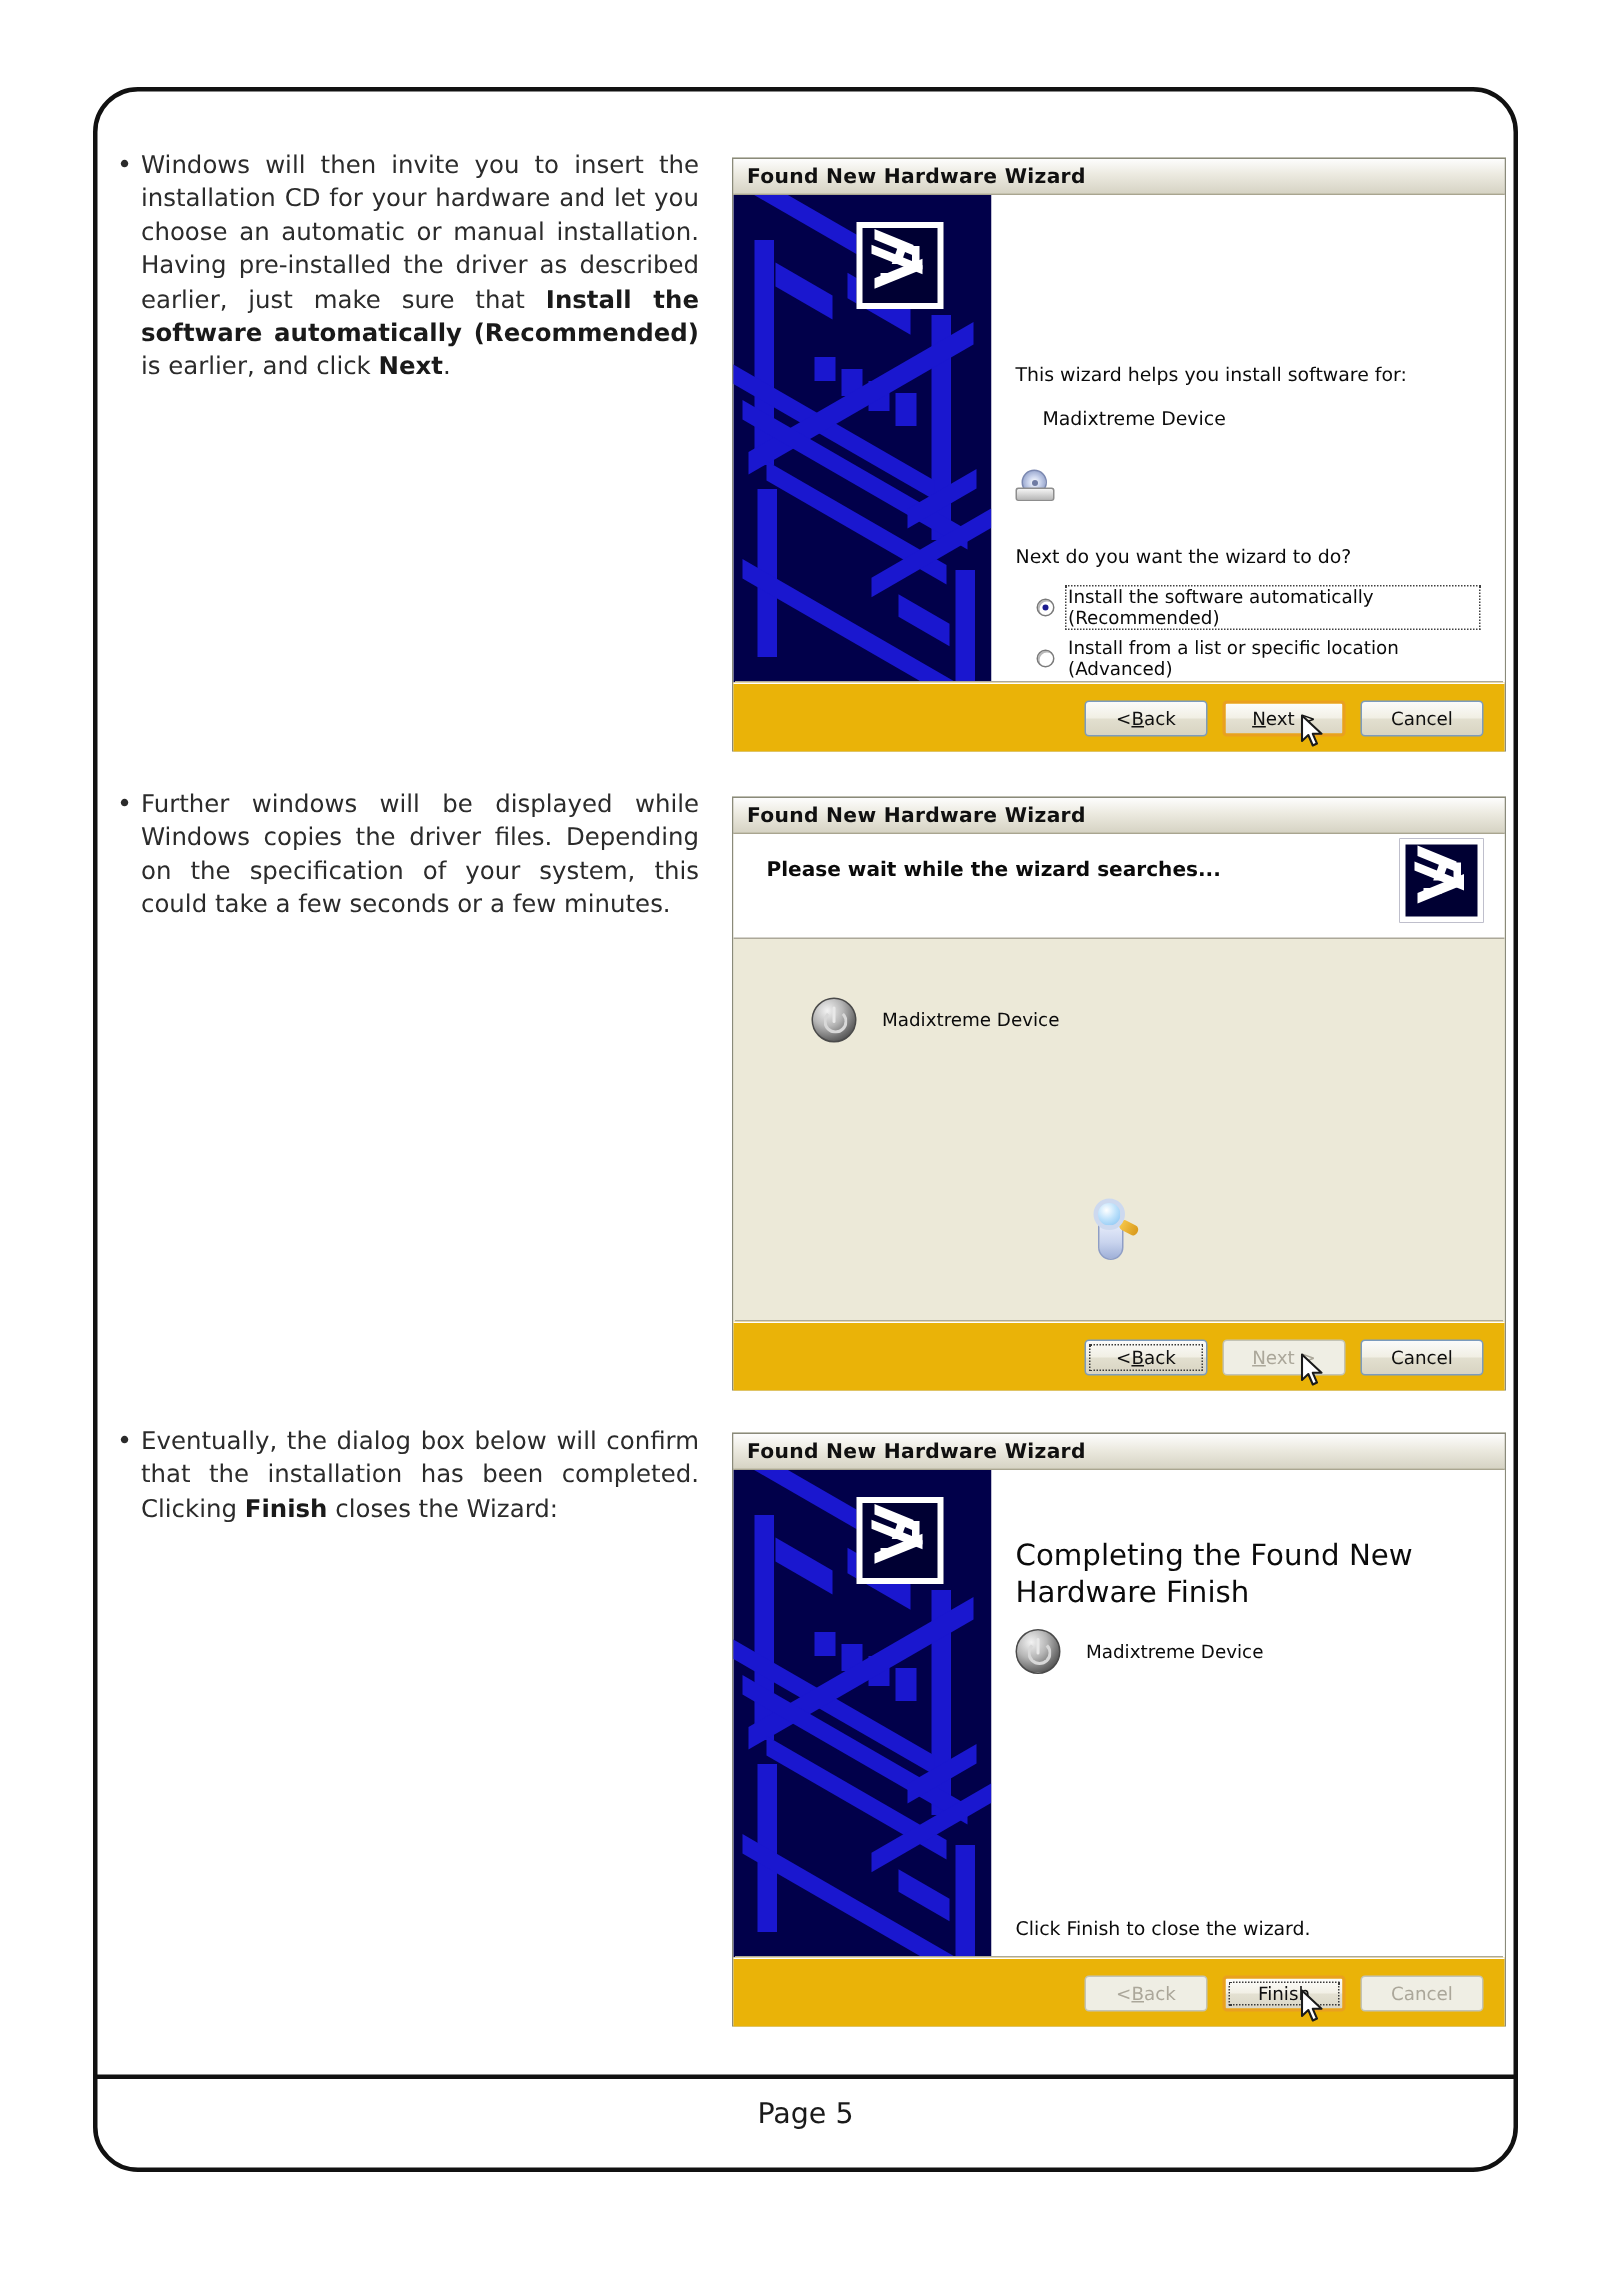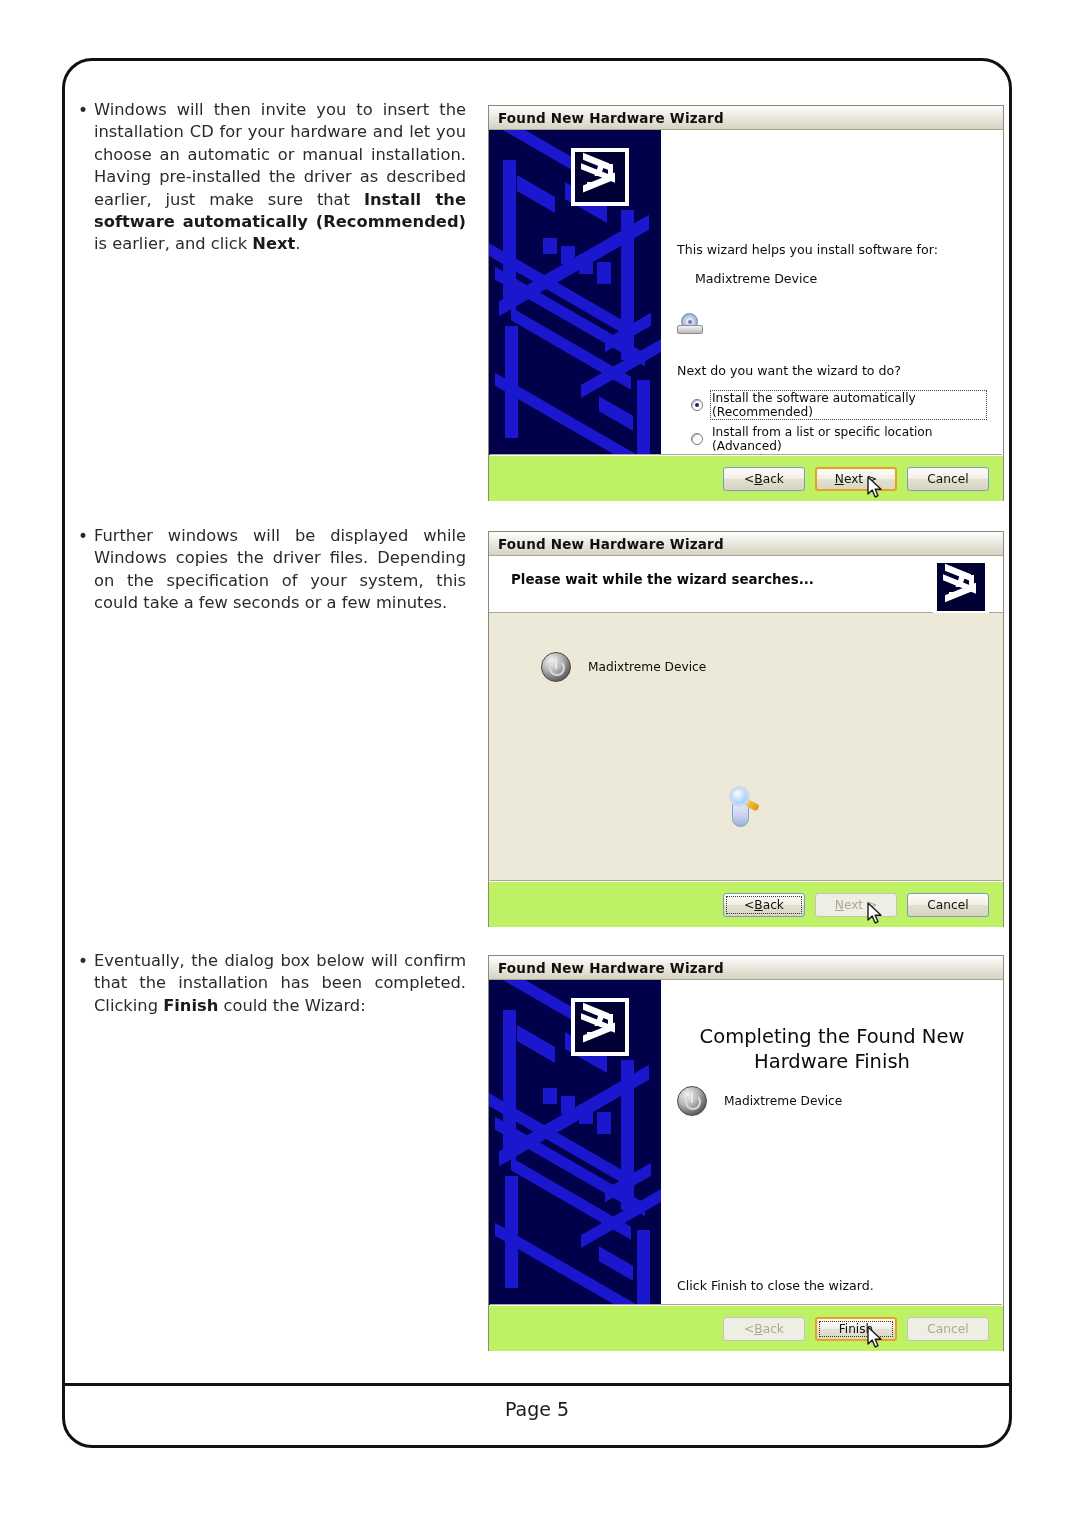--- a/index.html
+++ b/index.html
@@ -150,21 +150,21 @@
     content:"";position:absolute;left:3px;top:3px;width:4px;height:4px;
     border-radius:50%;background:#1b1b8f;
   }
   .radio-label{font-size:12.2px;color:#0b0b0b;padding:0 2px;}
   .radio-label.focus{border:1px dotted #404040;padding:0 1px;}
 
   
   .btnbar{
     position:absolute;left:0;right:0;bottom:0;
     height:46px;
-    background:#bef264;
+    background:#eab308;
     border-top:1px solid #ffffff;
     box-shadow:0 -2px 0 -1px #aca899;
     display:flex;align-items:center;justify-content:flex-end;
     gap:10px;padding-right:14px;
     box-sizing:border-box;
   }
   .btn{
     position:relative;
     width:82px;height:24px;
     border:1px solid #7b9bbd;
@@ -191,21 +191,21 @@
   }
   .btn.disabled u{text-decoration:underline;}
 
   
   .cursor{position:absolute;width:17px;height:24px;pointer-events:none;}
   .cursor svg{display:block;}
 
   
   .search-head{
     background:#ffffff;
-    height:57px;
+    height:70px;
     border-bottom:1px solid #aca899;
     position:relative;
     box-sizing:border-box;
     padding:13px 0 0 22px;
   }
   .search-head .t{font-size:13.4px;font-weight:bold;color:#0b0b0b;}
   .search-body{position:relative;background:#ece9d8;}
 
   .devicon{
     position:relative;width:30px;height:30px;border-radius:50%;flex:0 0 30px;
@@ -251,21 +251,21 @@
   <span class="ptext"><span>Windows will then invite you to insert the installation CD for your hardware and let you choose an automatic or manual installation. Having pre-installed the driver as described earlier, just make sure that </span><b>Install the software automatically (Recommended)</b><span> is earlier, and click </span><b>Next</b><span>.</span></span>
 </div>
 
 <div class="para para-2">
   <span class="bullet">•</span>
   <span class="ptext"><span>Further windows will be displayed while Windows copies the driver files. Depending on the specification of your system, this could take a few seconds or a few minutes.</span></span>
 </div>
 
 <div class="para para-3">
   <span class="bullet">•</span>
-  <span class="ptext"><span>Eventually, the dialog box below will confirm that the installation has been completed. Clicking </span><b>Finish</b><span> could the Wizard:</span></span>
+  <span class="ptext"><span>Eventually, the dialog box below will confirm that the installation has been completed. Clicking </span><b>Finish</b><span> closes the Wizard:</span></span>
 </div>
 
 <div class="dlg" style="left:488px;top:105px;width:516px;height:396px;">
   <div class="dlg-titlebar">
     <span>Found New Hardware Wizard</span>
   </div>
 
   <div class="dlg-body" style="height:371px;">
     <div class="wiz-split" style="height:325px;">
 
@@ -383,21 +383,21 @@
     </div>
   </div>
 </div>
 
 <div class="dlg" style="left:488px;top:955px;width:516px;height:396px;">
   <div class="dlg-titlebar">
     <span>Found New Hardware Wizard</span>
   </div>
 
   <div class="dlg-body" style="height:371px;">
-    <div class="wiz-split" style="height:325px;text-align:center;">
+    <div class="wiz-split" style="height:325px;">
 
       <div class="wiz-banner">
         <div class="banner-art">
           <i style="left:-6px;top:16px;width:140px;height:13px;transform:skewY(30deg);"></i>
           <i style="left:14px;top:30px;width:13px;height:150px;"></i>
           <i style="left:132px;top:80px;width:13px;height:150px;"></i>
           <i style="left:-6px;top:150px;width:140px;height:13px;transform:skewY(30deg);"></i>
           <i style="left:28px;top:56px;width:38px;height:16px;transform:skewY(30deg);"></i>
           <i style="left:76px;top:64px;width:42px;height:17px;transform:skewY(30deg);"></i>
           <i style="left:54px;top:108px;width:14px;height:16px;"></i>

